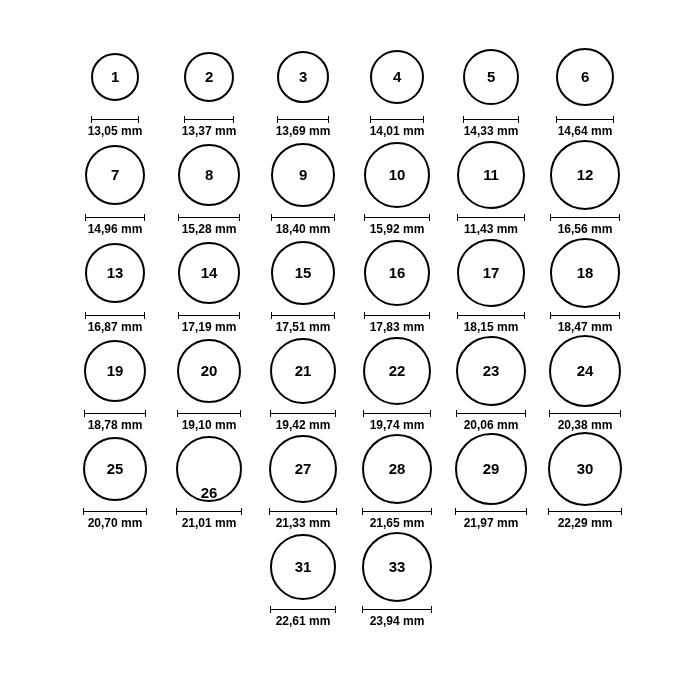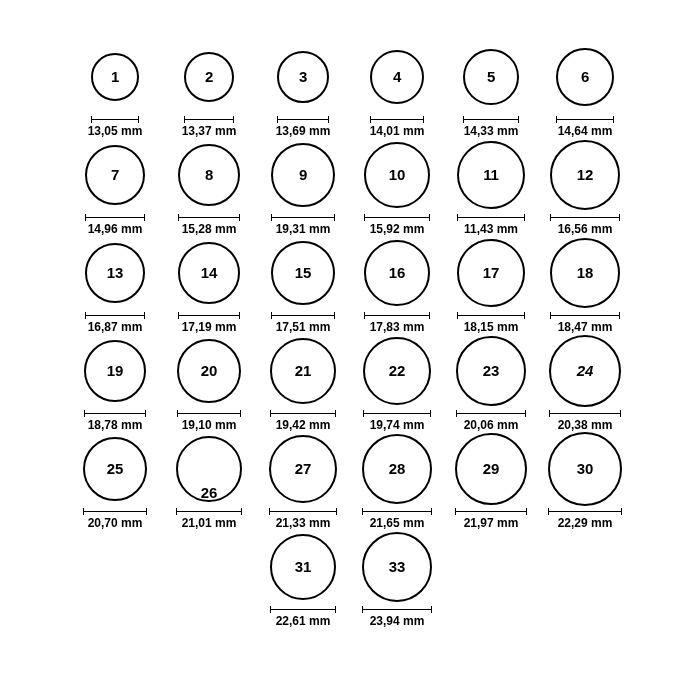--- a/index.html
+++ b/index.html
@@ -235,21 +235,21 @@
             <div class="ring-circle" style="width: 64px; height: 64px;">
               <span class="ring-number">9</span>
             </div>
           </div>
           <div class="measure">
             <div class="measure-bar" style="width: 64px;">
               <div class="line"></div>
               <div class="cap left"></div>
               <div class="cap right"></div>
             </div>
-            <div class="measure-label">19,31 mm</div>
+            <div class="measure-label">18,40 mm</div>
           </div>
         </div>
         <div class="size-cell">
           <div class="circle-wrap">
             <div class="ring-circle" style="width: 66px; height: 66px;">
               <span class="ring-number">10</span>
             </div>
           </div>
           <div class="measure">
             <div class="measure-bar" style="width: 66px;">
@@ -454,21 +454,21 @@
             <div class="measure-bar" style="width: 70px;">
               <div class="line"></div>
               <div class="cap left"></div>
               <div class="cap right"></div>
             </div>
             <div class="measure-label">20,06 mm</div>
           </div>
         </div>
         <div class="size-cell">
           <div class="circle-wrap">
-            <div class="ring-circle" style="width: 72px; height: 72px; font-style: italic;">
+            <div class="ring-circle" style="width: 72px; height: 72px;">
               <span class="ring-number">24</span>
             </div>
           </div>
           <div class="measure">
             <div class="measure-bar" style="width: 72px;">
               <div class="line"></div>
               <div class="cap left"></div>
               <div class="cap right"></div>
             </div>
             <div class="measure-label">20,38 mm</div>

